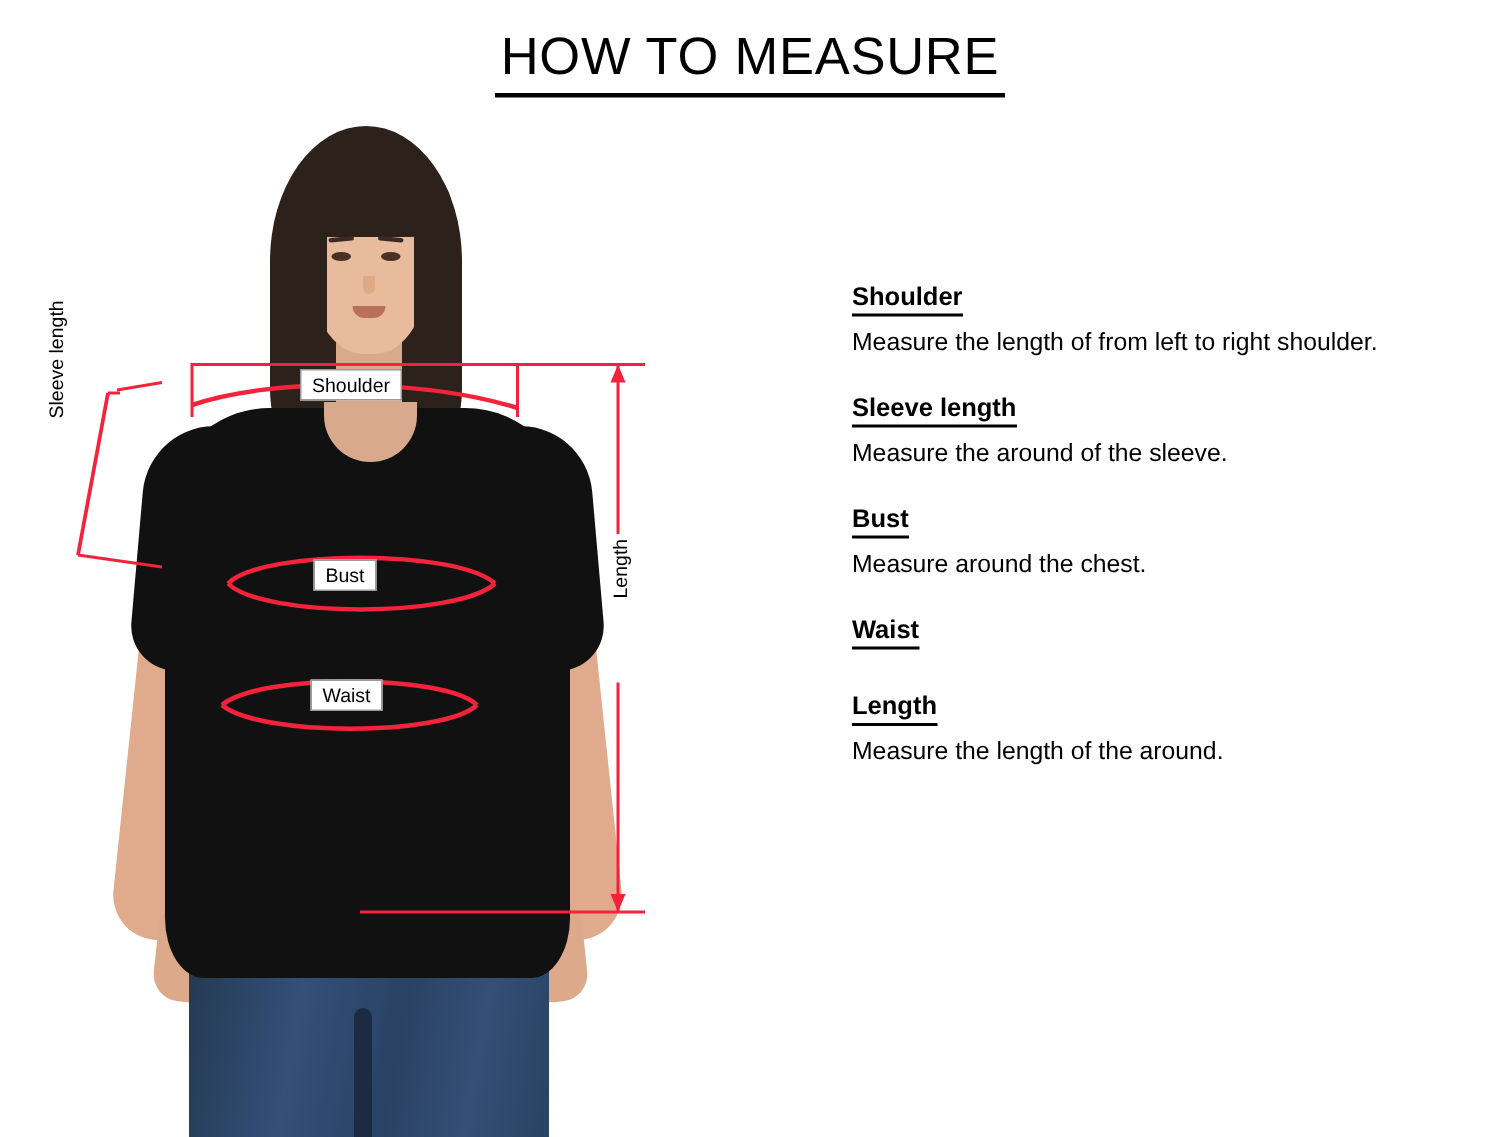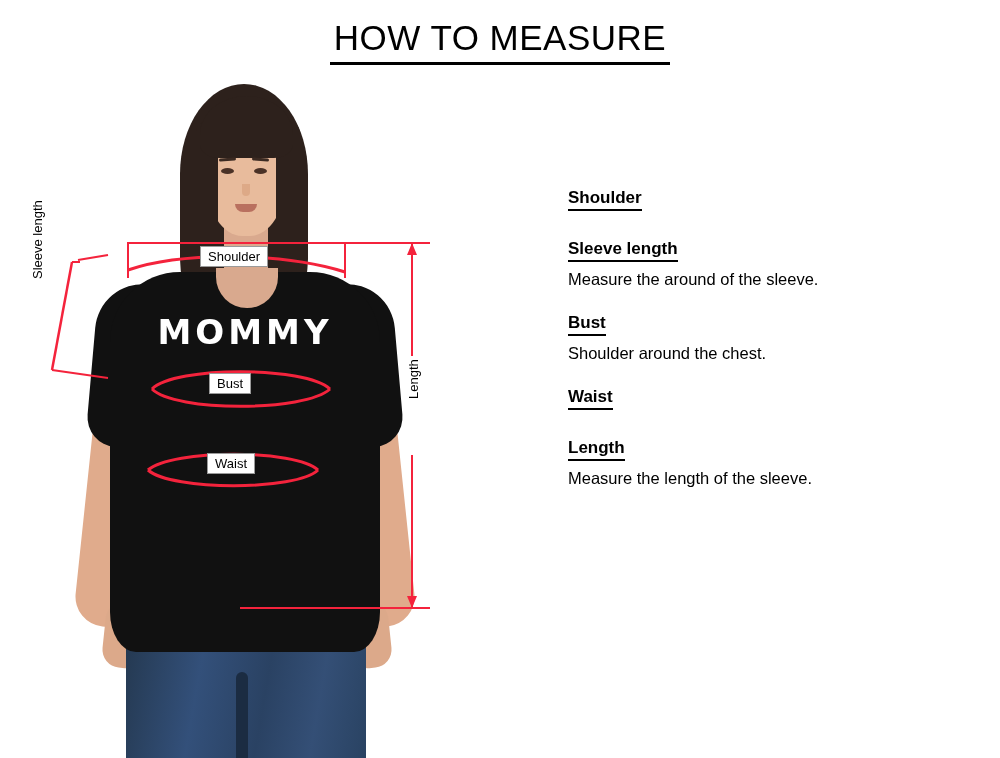--- a/index.html
+++ b/index.html
@@ -250,21 +250,20 @@
   <div class="fig" id="hand-r"></div>
 
   <div class="fig" id="jeans"></div>
   <div class="fig" id="jeans-shade"></div>
   <div class="fig" id="jean-gap"></div>
 
   <div class="fig" id="sleeve-l"></div>
   <div class="fig" id="sleeve-r"></div>
   <div class="fig" id="shirt"></div>
   <div class="fig" id="neckline"></div>
-  <div id="print">MOMMY</div>
 </div>
 
 <svg id="annot" viewBox="0 0 1000 758" xmlns="http://www.w3.org/2000/svg">
 
   <g>
     <path d="M128 270 C 180 252, 280 252, 345 272" fill="none" stroke="#f4233c" stroke-width="3"></path>
     <line x1="128" y1="242" x2="128" y2="278" stroke="#f4233c" stroke-width="2"></line>
     <line x1="345" y1="242" x2="345" y2="278" stroke="#f4233c" stroke-width="2"></line>
     <line x1="128" y1="243" x2="430" y2="243" stroke="#f4233c" stroke-width="2"></line>
   </g>
@@ -297,29 +296,30 @@
 
 <div class="lbl" style="left:200px; top:246px;">Shoulder</div>
 <div class="lbl" style="left:209px; top:373px;">Bust</div>
 <div class="lbl" style="left:207px; top:453px;">Waist</div>
 <div class="vlbl" style="left:28px; top:282px; transform: rotate(-90deg); transform-origin: left top;">Sleeve length</div>
 <div class="vlbl" style="left:404px; top:402px; transform: rotate(-90deg); transform-origin: left top;">Length</div>
 
 <div id="desc">
   <div class="d-block">
     <div class="d-term">Shoulder</div>
+    <div class="d-text">Measure the length of from left to right shoulder.</div>
   </div>
   <div class="d-block">
     <div class="d-term">Sleeve length</div>
     <div class="d-text">Measure the around of the sleeve.</div>
   </div>
   <div class="d-block">
     <div class="d-term">Bust</div>
-    <div class="d-text">Shoulder around the chest.</div>
+    <div class="d-text">Measure around the chest.</div>
   </div>
   <div class="d-block">
     <div class="d-term">Waist</div>
   </div>
   <div class="d-block">
     <div class="d-term">Length</div>
-    <div class="d-text">Measure the length of the sleeve.</div>
+    <div class="d-text">Measure the length of the around.</div>
   </div>
 </div>
 
 </body></html>

